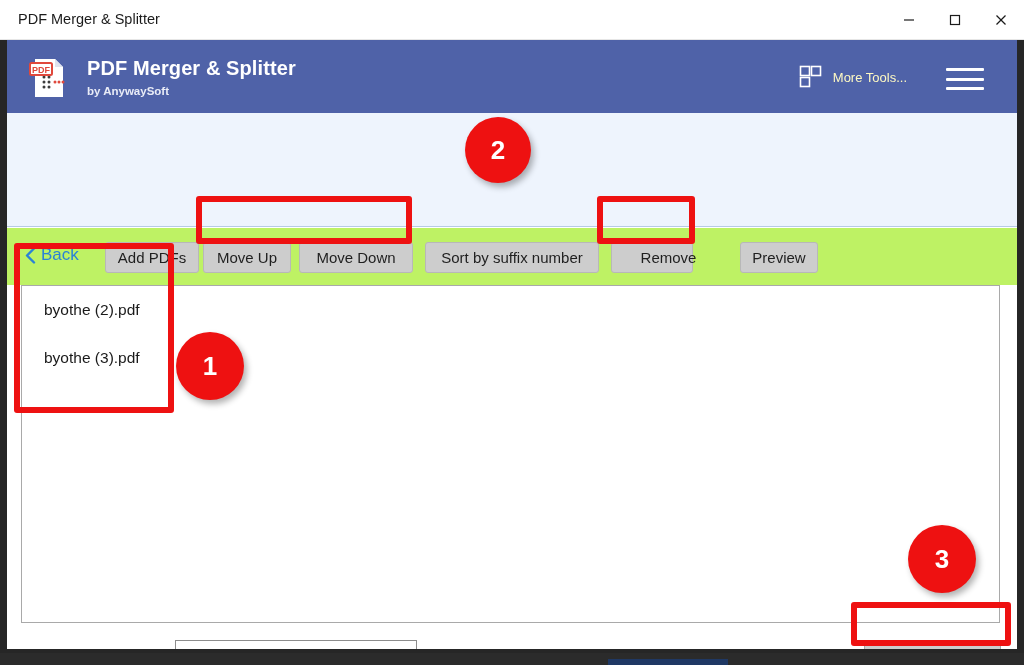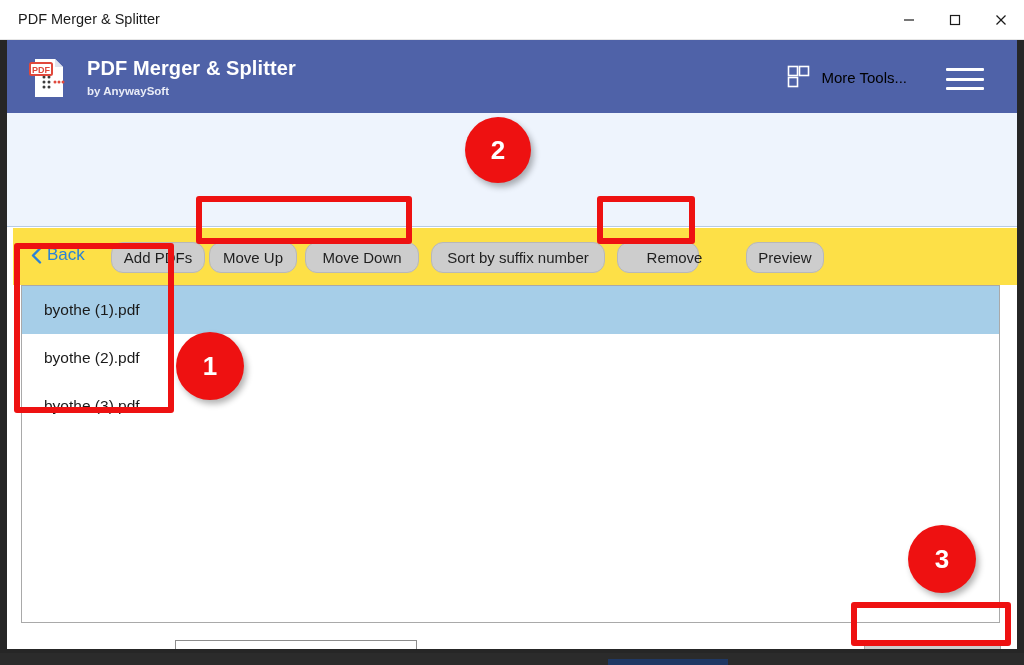--- a/index.html
+++ b/index.html
@@ -105,22 +105,22 @@
     font-weight: bold;
     color: #e9ecf7;
     white-space: nowrap;
   }
   .moretools {
     position: absolute;
     right: 110px; top: 25px;
     display: flex; align-items: center; gap: 10px;
   }
   .moretools-label {
-    font-size: 15px;
-    color: #000000;
+    font-size: 13px;
+    color: #fef9c3;
     white-space: nowrap;
   }
   .hamburger {
     position: absolute;
     right: 33px; top: 28px;
     width: 38px; height: 22px;
     display: flex; flex-direction: column; justify-content: space-between;
   }
   .hamburger span {
     display: block;
@@ -134,39 +134,39 @@
     position: absolute;
     left: 0; top: 73px;
     width: 1010px; height: 114px;
     background: #eef4fd;
     border-bottom: 1px solid #b7cbe4;
   }
 
   
   .toolbar {
     position: absolute;
-    left: 6px; top: 188px;
+    left: 0; top: 188px;
     width: 1010px; height: 57px;
-    background: #fde047;
+    background: #bef264;
   }
   .backlink {
     position: absolute;
     left: 18px; top: 17px;
     display: flex; align-items: center; gap: 5px;
     color: #2a82d6;
     font-size: 17px;
     white-space: nowrap;
   }
   .btn {
     position: absolute;
     top: 14px;
     height: 31px;
     background: #cdcdcd;
     border: 1px solid #b8b8b8;
-    border-radius: 12px;
+    border-radius: 3px;
     color: #1f1f1f;
     font-size: 15px;
     font-family: "Liberation Sans", sans-serif;
     display: flex; align-items: center; justify-content: center;
     white-space: nowrap;
     padding: 0 12px;
   }
   #btn-addpdfs    { left: 98px;  width: 94px; }
   #btn-moveup     { left: 196px; width: 88px; }
   #btn-movedown   { left: 292px; width: 114px; }
@@ -333,21 +333,20 @@
 
         <div class="btn" id="btn-addpdfs">Add PDFs</div>
         <div class="btn" id="btn-moveup">Move Up</div>
         <div class="btn" id="btn-movedown">Move Down</div>
         <div class="btn" id="btn-sortsuffix">Sort by suffix number</div>
         <div class="btn" id="btn-remove">Remove</div>
         <div class="btn" id="btn-preview">Preview</div>
       </div>
 
       <div class="listpanel">
-        <div class="listrow selected">byothe (1).pdf</div>
         <div class="listrow">byothe (2).pdf</div>
         <div class="listrow">byothe (3).pdf</div>
       </div>
 
       <div class="footer">
 
         <div class="dropdown">
           
           
         </div>

